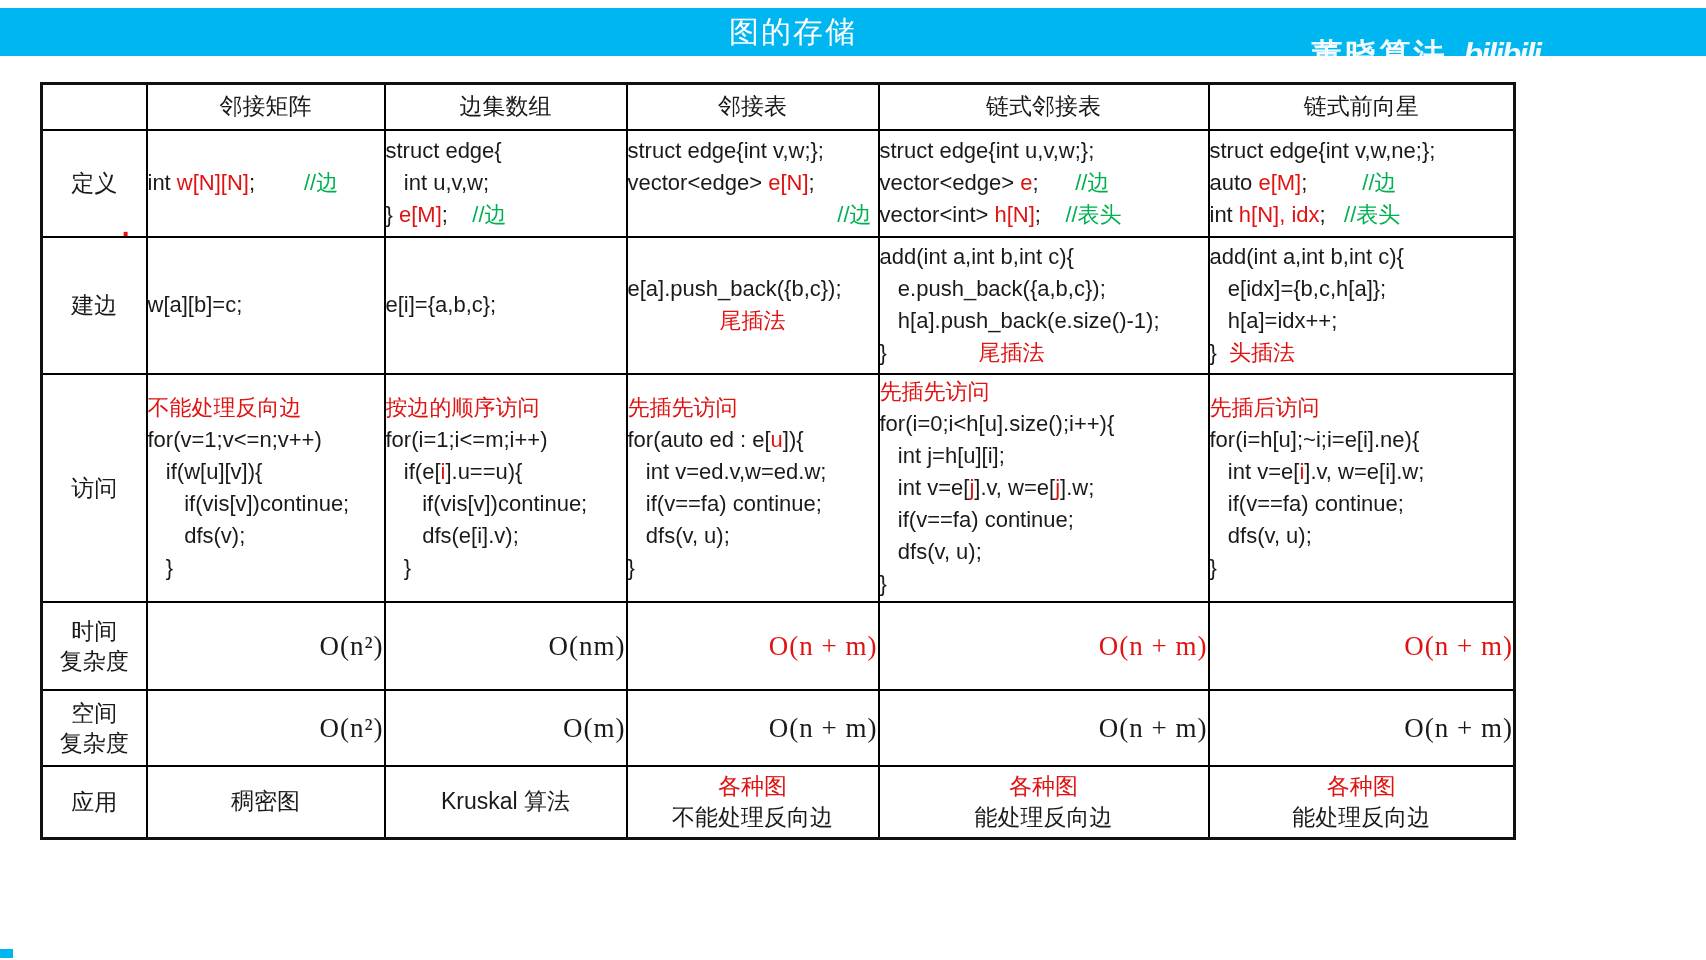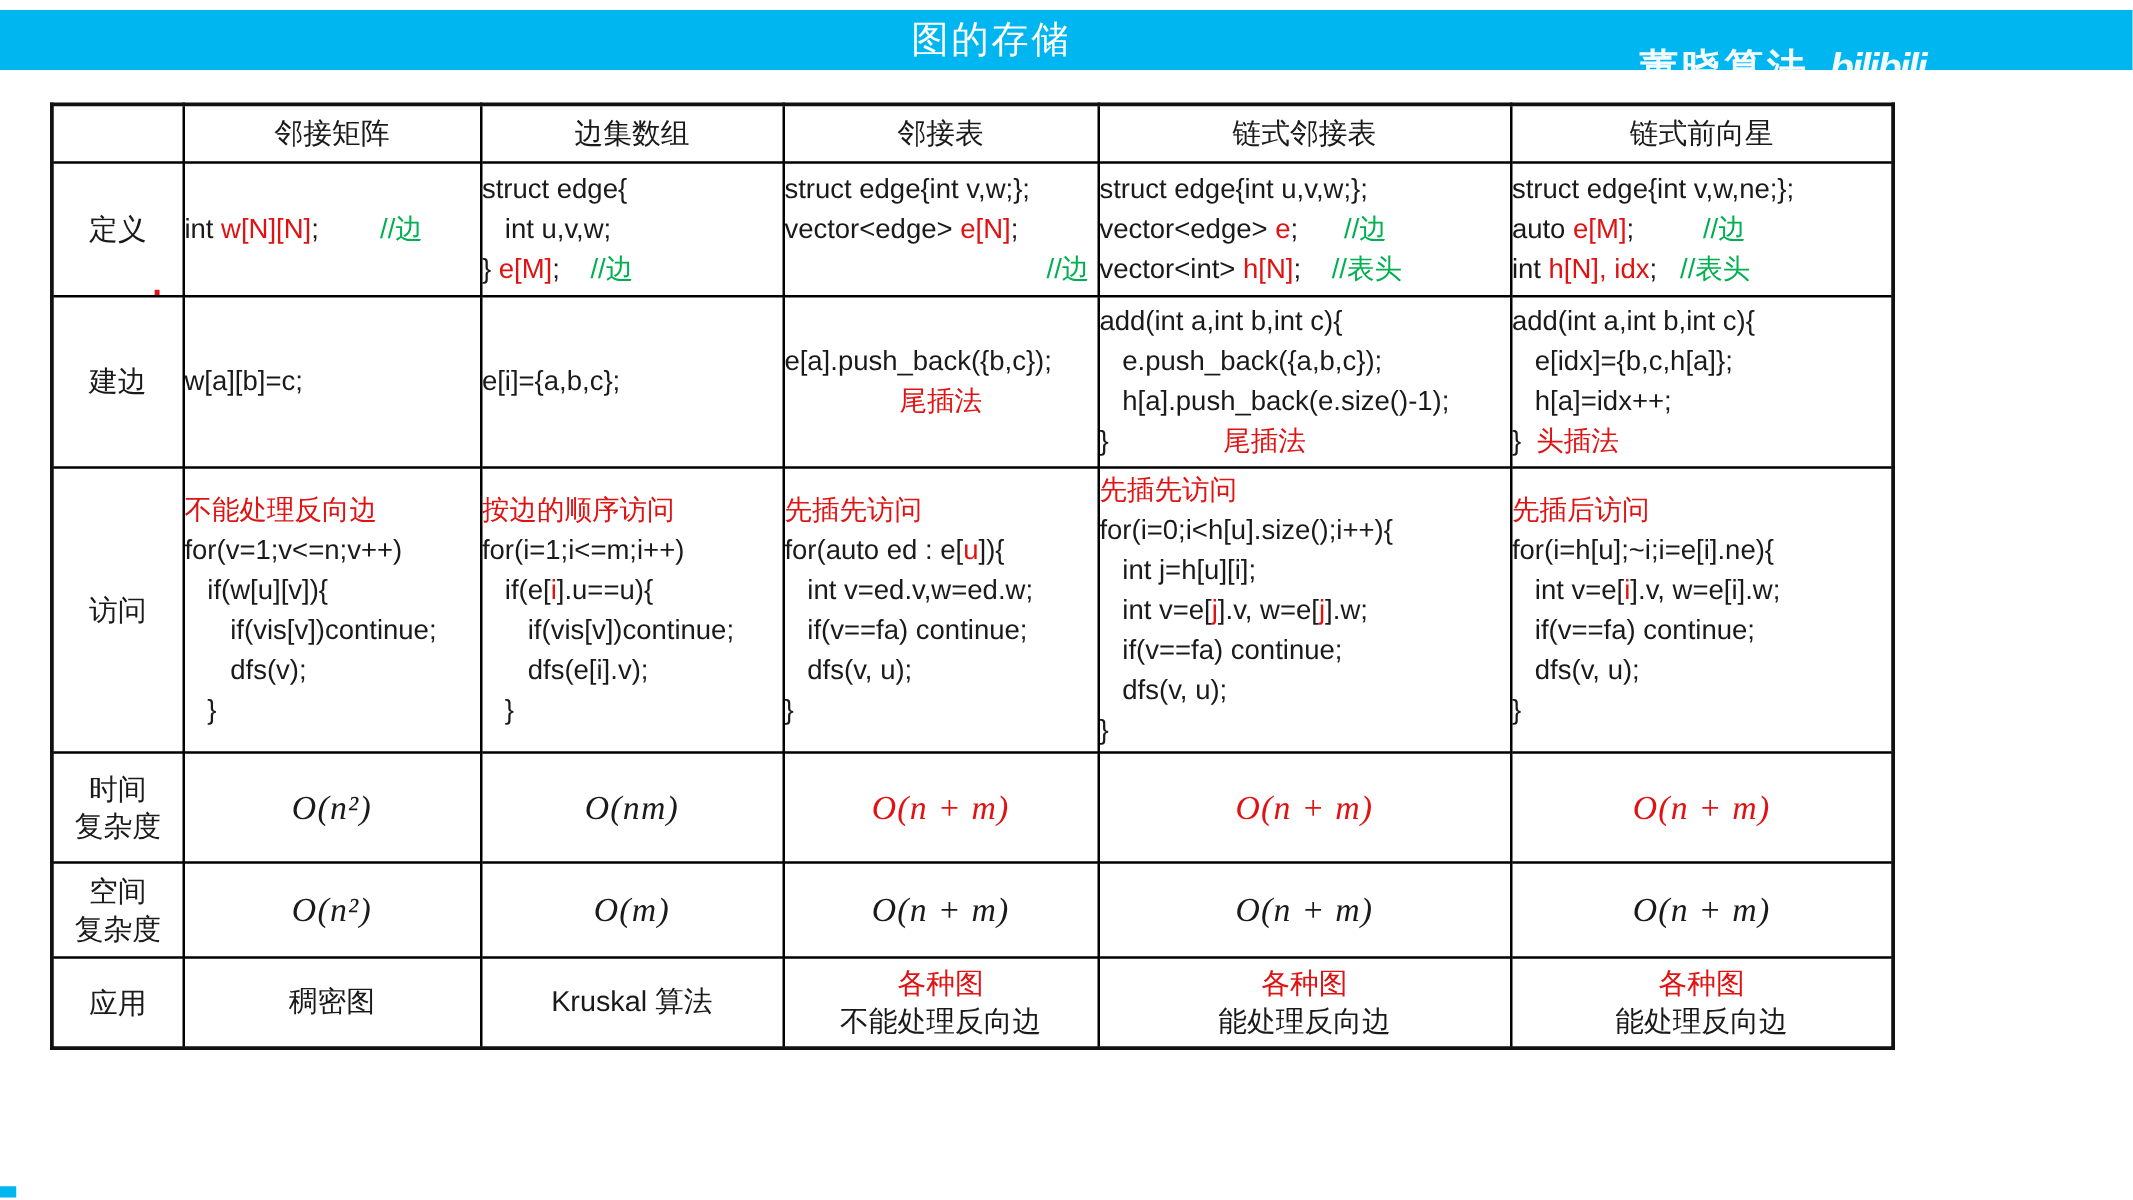--- a/index.html
+++ b/index.html
@@ -33,22 +33,22 @@
   tbody tr.r5{height:73px;}
   thead th{font-size:23px;font-weight:400;text-align:center;color:#1a1a1a;}
   th.rowlabel{font-size:23px;font-weight:400;text-align:center;position:relative;line-height:30px;}
   th.rowlabel .dot{position:absolute;right:16px;bottom:-6px;color:var(--red);font-size:28px;font-weight:bold;}
 
   td{padding:4px 8px;}
   td .line{white-space:pre;font-size:22px;line-height:32px;text-align:left;}
   td .line.a-c{text-align:center;}
   td .line.a-r{text-align:right;padding-right:6px;}
   td.math .line{
-    font-family:"Liberation Serif","DejaVu Serif",serif;font-style:italic;
-    font-size:27px;text-align:center;letter-spacing:1px;
+    font-family:"Liberation Serif","DejaVu Serif",serif;
+    font-size:27px;text-align:right;letter-spacing:1px;
   }
   td.ctr .line{text-align:center;font-size:23px;line-height:31px;white-space:normal;}
   .c-k{color:#1a1a1a;}
   .c-r{color:var(--red);}
   .c-g{color:var(--green);}
 
   .bottom-mark{position:absolute;left:0;bottom:2px;width:13px;height:9px;background:var(--cyan);}
 </style>
 </head>
 <body>

